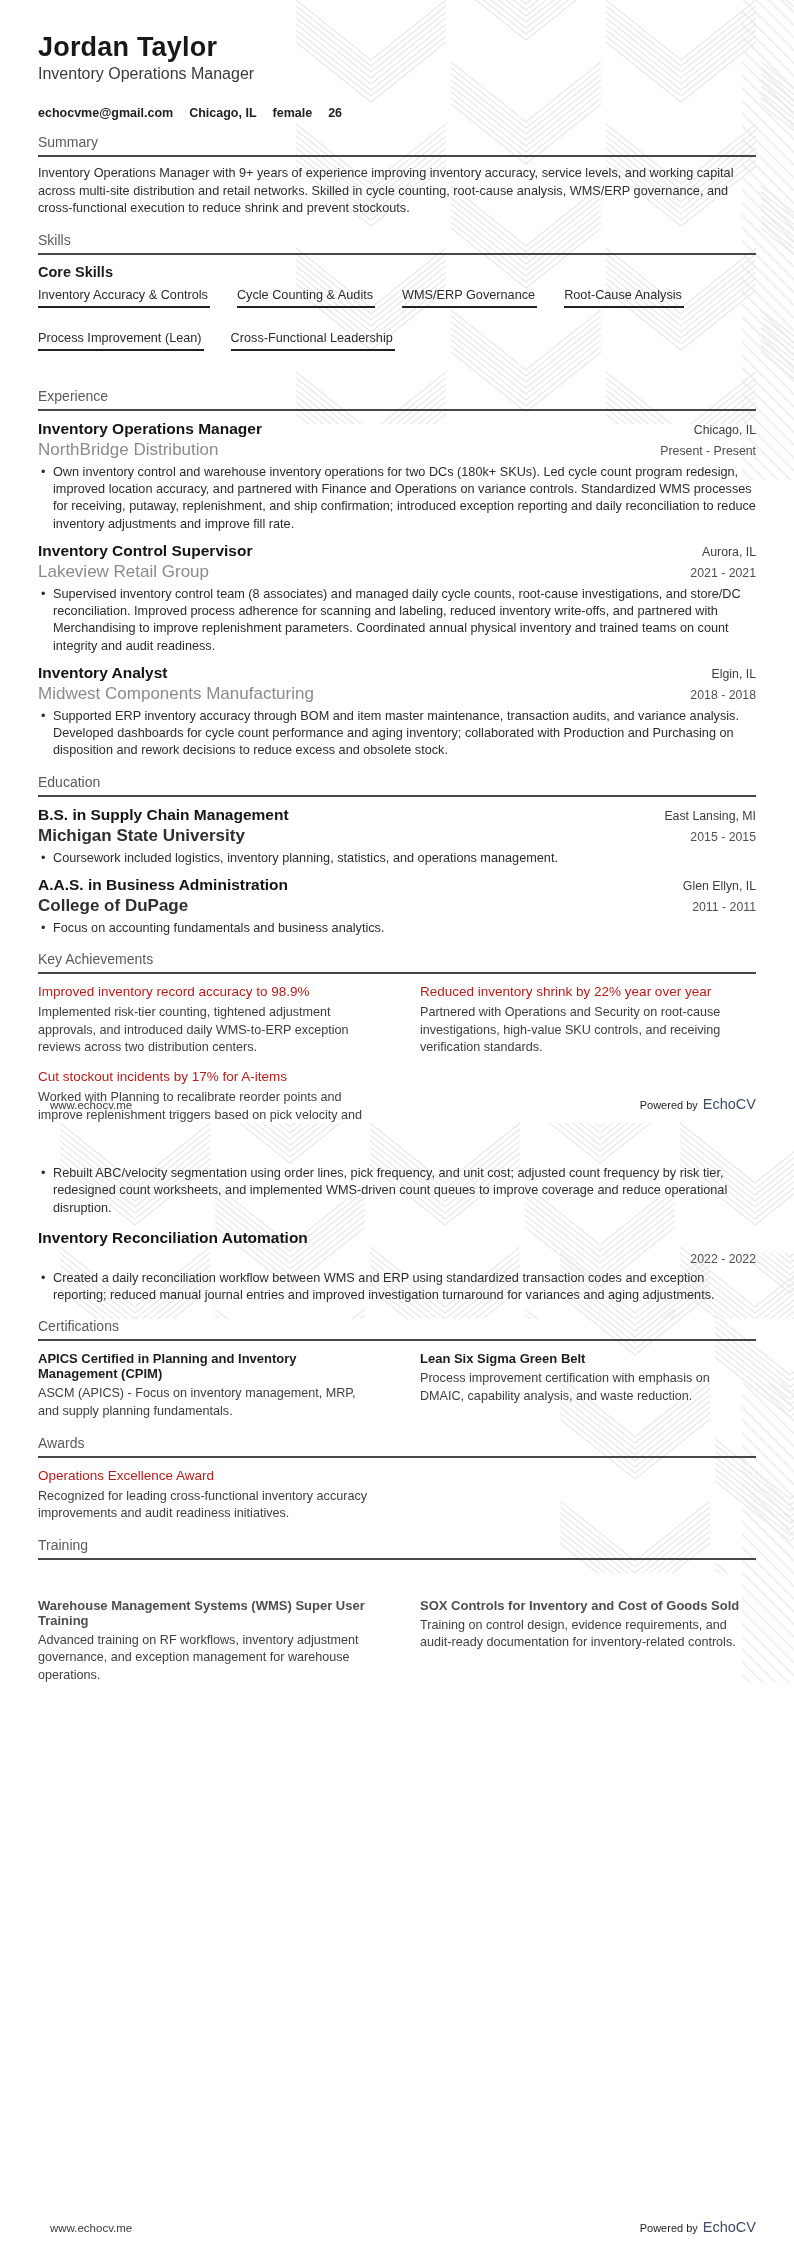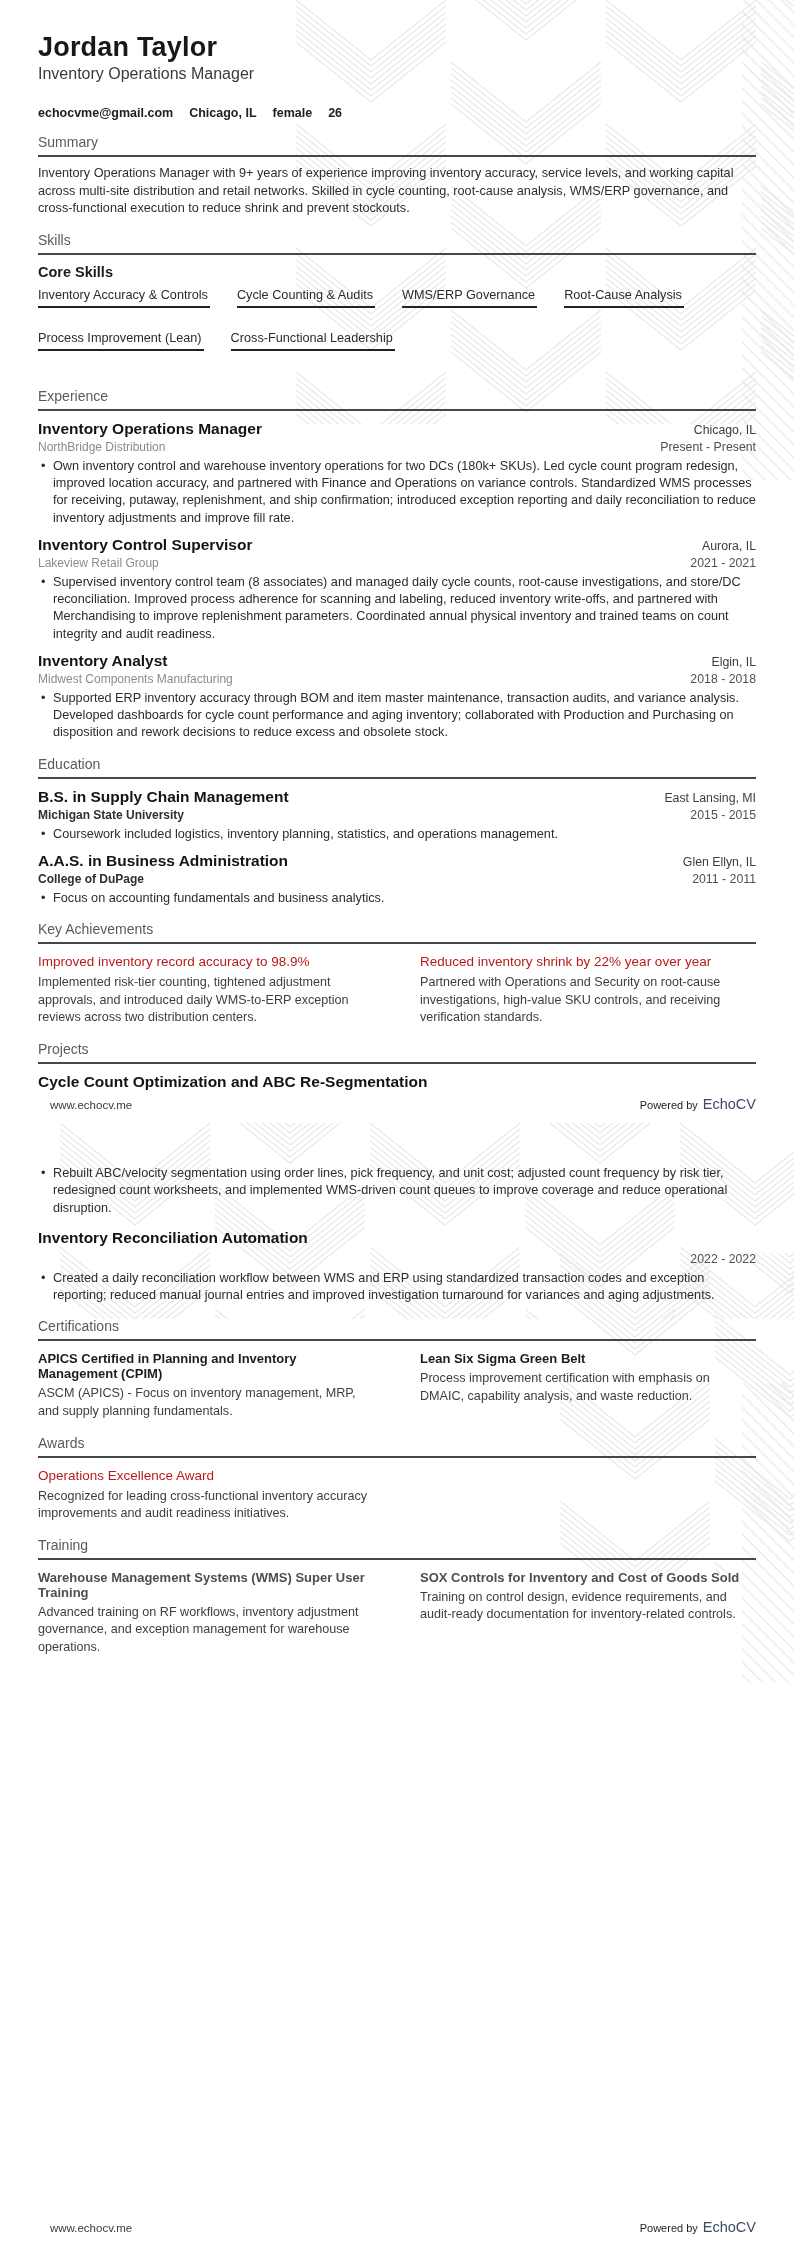--- a/index.html
+++ b/index.html
@@ -18,32 +18,32 @@
   .para{margin:8px 0 4px;font-size:12.7px;line-height:1.38;color:#2e2e2e;}
 
   .core{margin-top:9px;font-size:14.5px;font-weight:700;color:#1b1b1b;}
   .skills-row{display:flex;flex-wrap:wrap;column-gap:27px;margin-top:8px;}
   .skill{font-size:12.7px;color:#2b2b2b;padding:0 2px 4px 0;border-bottom:2px solid #222;margin-bottom:23px;}
 
   .entry{margin-top:9px;}
   .erow{display:flex;justify-content:space-between;align-items:baseline;}
   .etitle{font-size:15.5px;font-weight:700;color:#141414;}
   .eloc{font-size:12.3px;color:#3c3c3c;white-space:nowrap;}
-  .ecomp{font-size:12px;color:#8b8b8b;margin-top:2px;}
+  .ecomp{font-size:17px;color:#8b8b8b;margin-top:2px;}
   .edate{font-size:12.3px;color:#4f4f4f;white-space:nowrap;}
   .edate-line{text-align:right;font-size:12.3px;color:#4f4f4f;margin-top:5px;}
 
   .bullet{margin-top:4px;font-size:12.7px;line-height:1.36;color:#2c2c2c;padding-left:15px;position:relative;}
   .bullet::before{content:"\2022";position:absolute;left:3px;}
 
   .grid2{display:grid;grid-template-columns:1fr 1fr;column-gap:46px;row-gap:12px;margin-top:10px;}
   .soft-title{font-size:13.5px;color:#b91c1c;margin-bottom:5px;}
   .item-desc{font-size:12.6px;color:#3e3e3e;line-height:1.4;}
   .hard-title{font-size:13px;font-weight:700;color:#1c1c1c;margin-bottom:4px;}
-  .train-title{font-size:13px;font-weight:700;color:#4e4e4e;margin-bottom:4px;}
+  .train-title{font-size:13px;font-weight:700;color:#4e4e4e;margin-bottom:4px;margin-top:28px;}
 
   .footer{position:absolute;left:50px;right:38px;bottom:11px;display:flex;justify-content:space-between;align-items:baseline;z-index:2;}
   .site{font-size:11.5px;color:#3b3b3b;}
   .powered{font-size:11px;color:#1f1f1f;}
   .bname{font-size:14.5px;color:#3f4b63;margin-left:5px;}
 </style>
 </head>
 <body>
 
 <svg width="0" height="0" style="position:absolute" aria-hidden="true">
@@ -179,20 +179,24 @@
       <h2 class="sec-h">Key Achievements</h2>
       <div class="grid2">
         <div>
           <div class="soft-title">Improved inventory record accuracy to 98.9%</div>
           <div class="item-desc">Implemented risk-tier counting, tightened adjustment approvals, and introduced daily WMS-to-ERP exception reviews across two distribution centers.</div>
         </div>
         <div>
           <div class="soft-title">Reduced inventory shrink by 22% year over year</div>
           <div class="item-desc">Partnered with Operations and Security on root-cause investigations, high-value SKU controls, and receiving verification standards.</div>
         </div>
+        <div>
+          <div class="soft-title">Cut stockout incidents by 17% for A-items</div>
+          <div class="item-desc">Worked with Planning to recalibrate reorder points and improve replenishment triggers based on pick velocity and lead-time variability.</div>
+        </div>
       </div>
     </section>
 
     <section class="sec">
       <h2 class="sec-h">Projects</h2>
       <div class="entry">
         <div class="etitle">Cycle Count Optimization and ABC Re-Segmentation</div>
 
       </div>
     </section>

